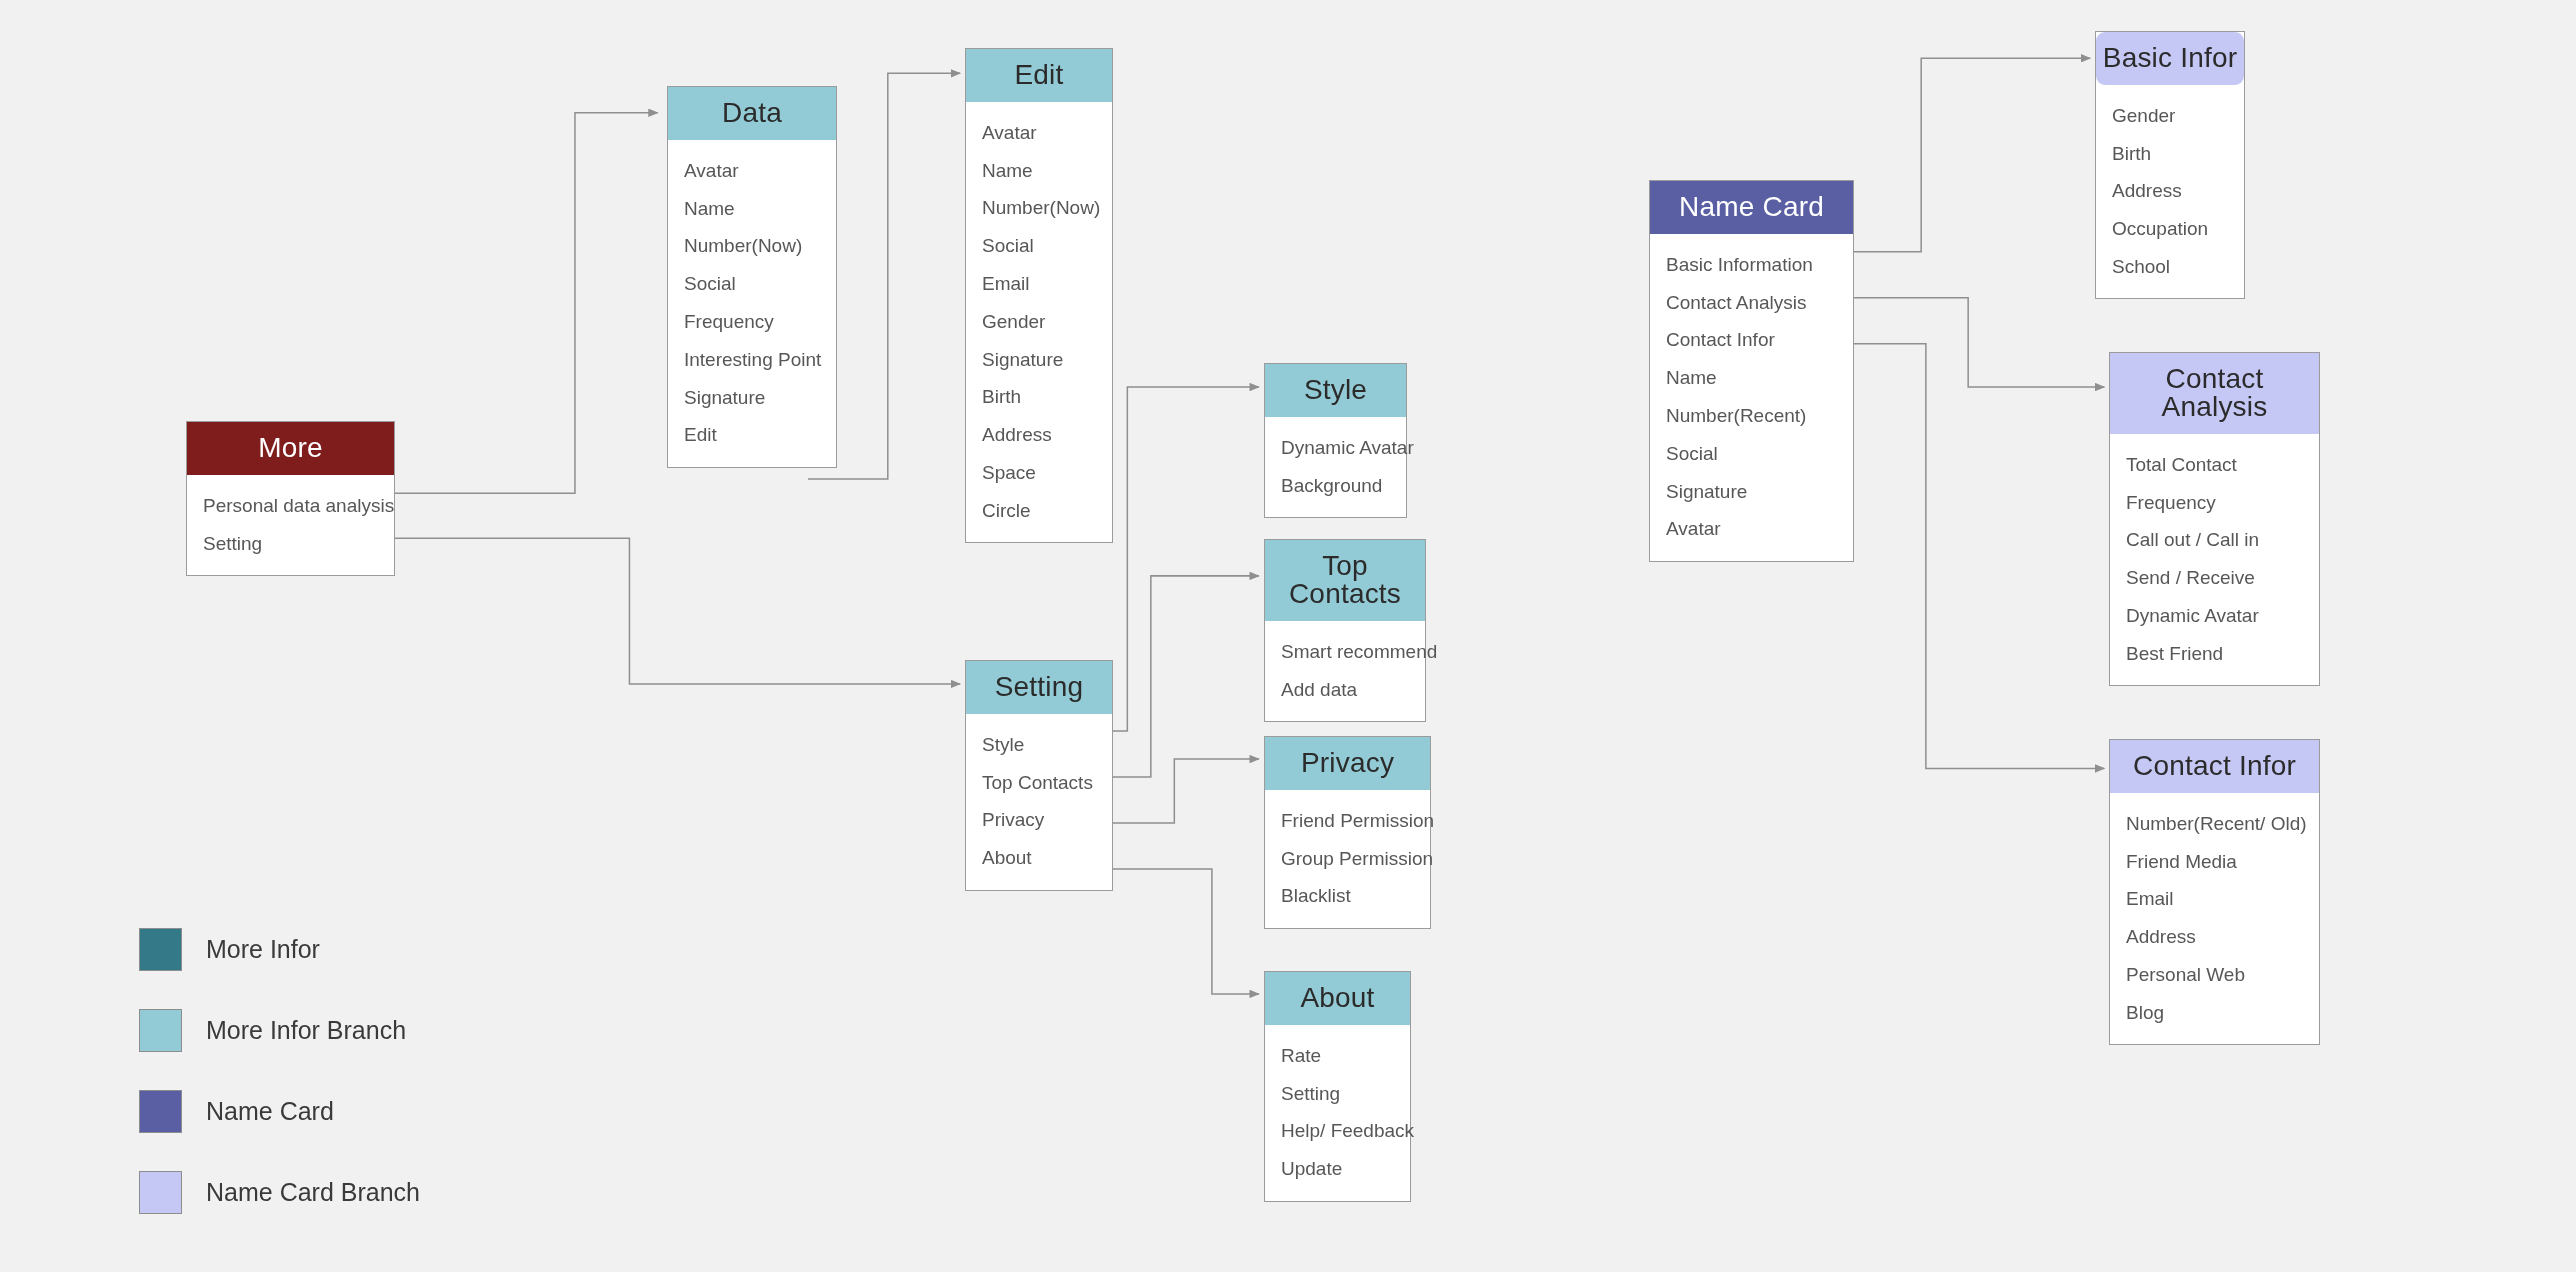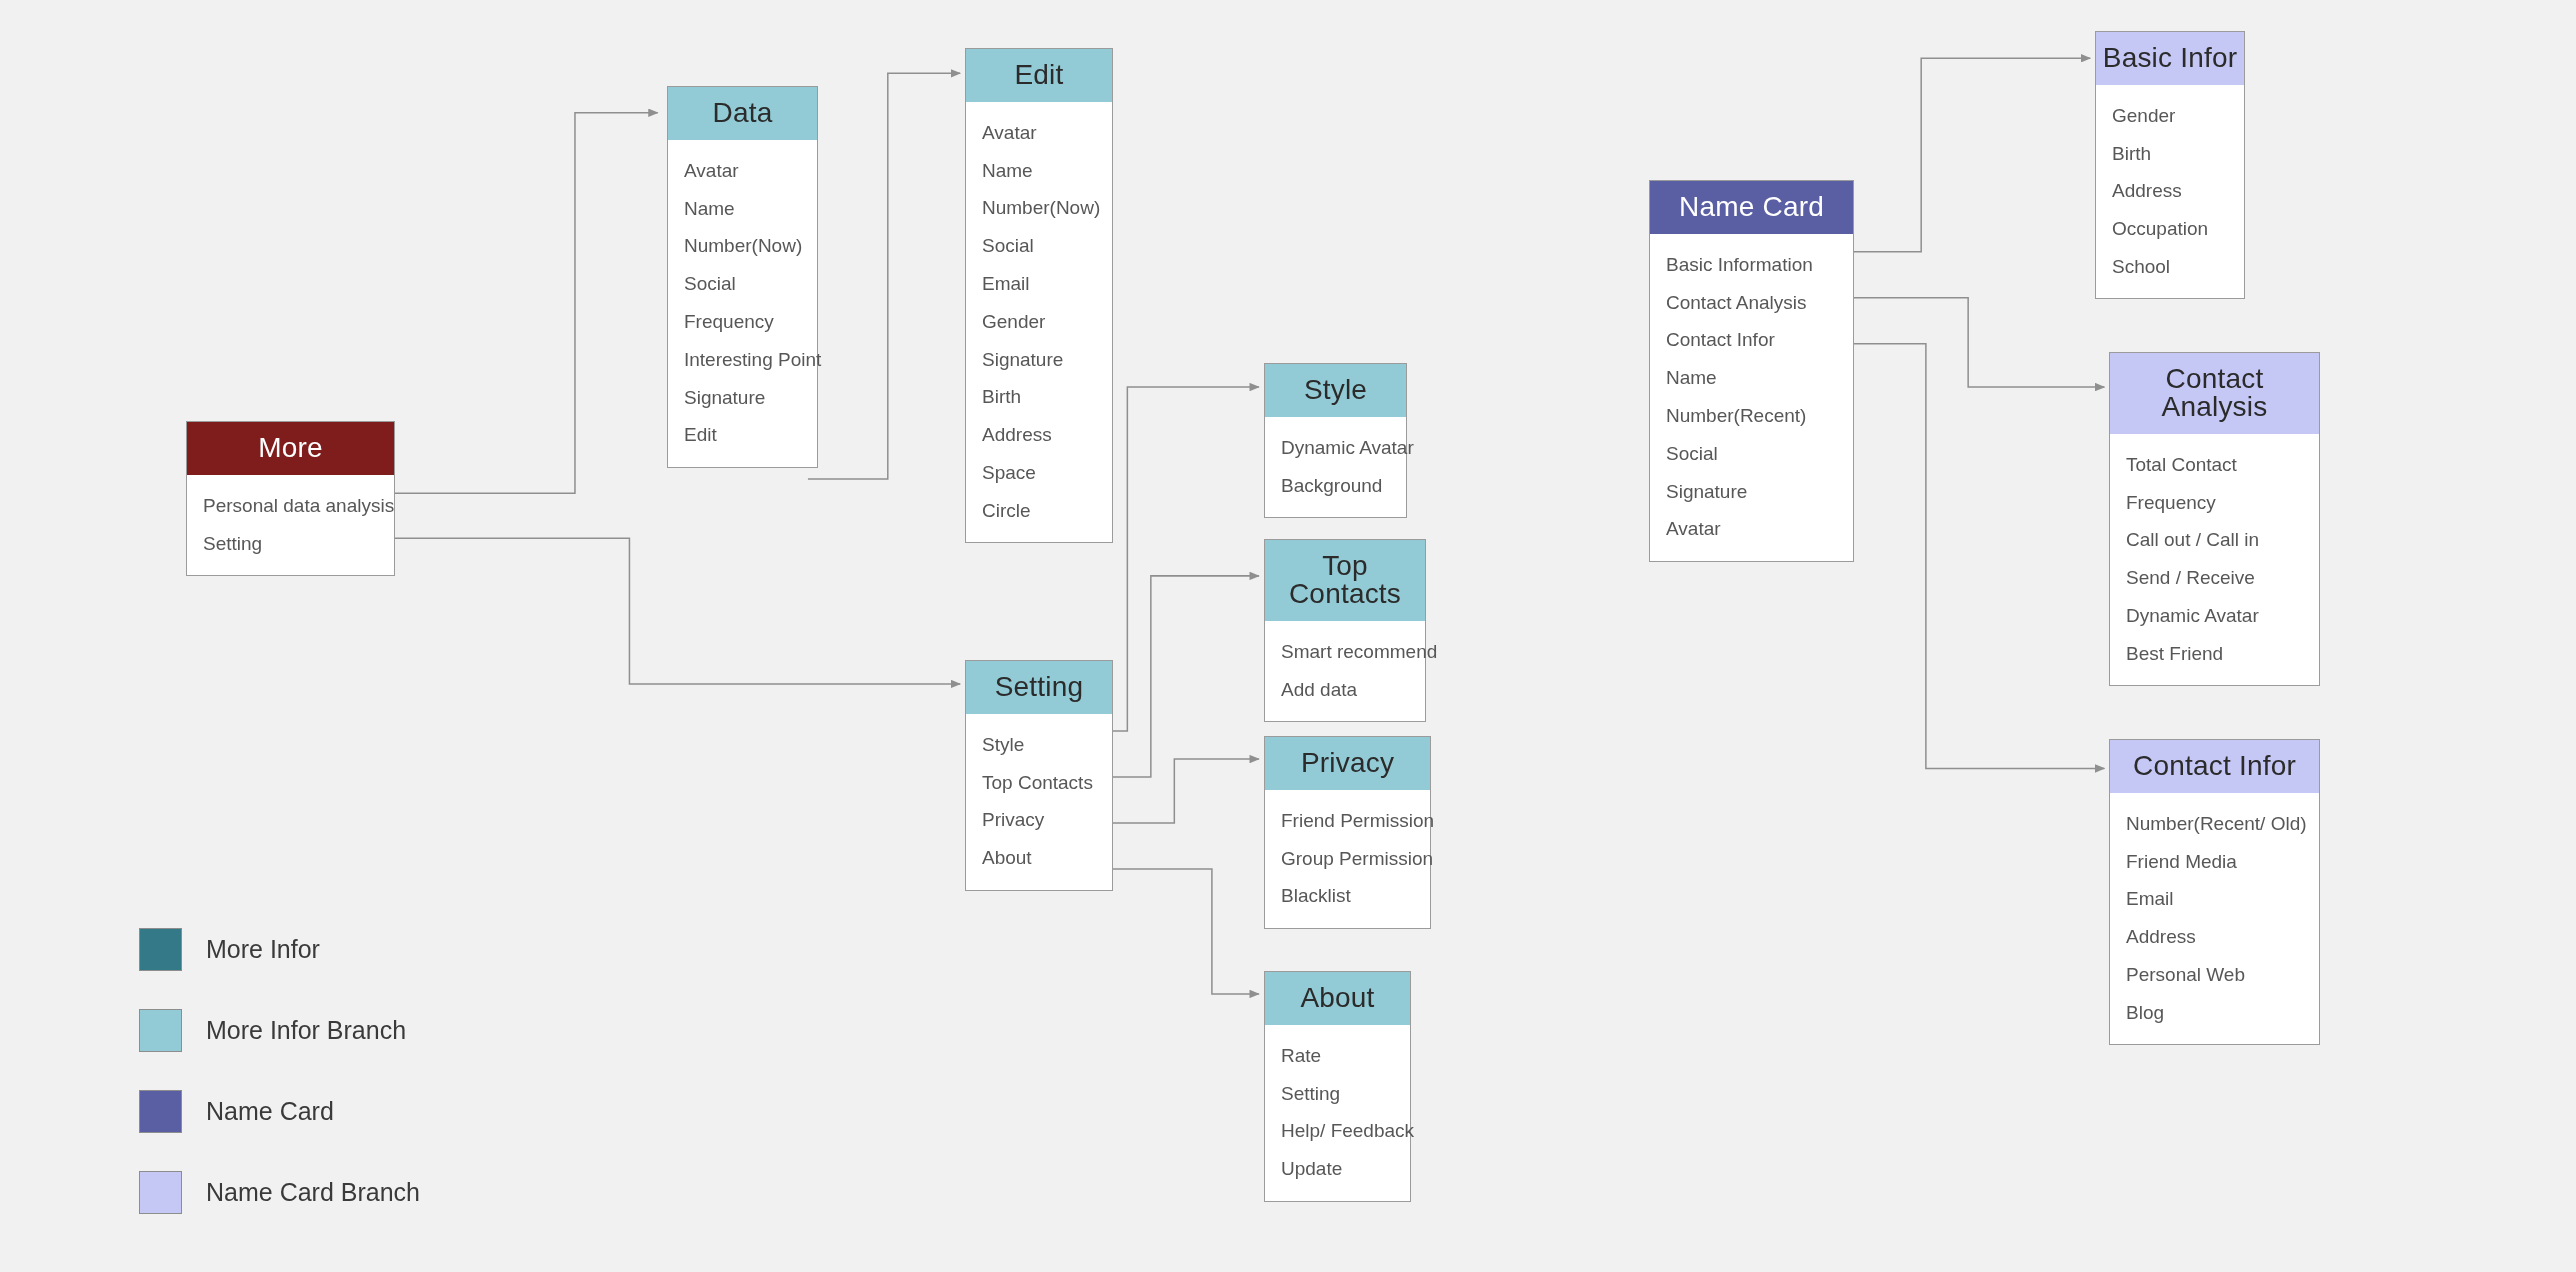--- a/index.html
+++ b/index.html
@@ -114,21 +114,21 @@
   </svg>
 
   <div class="card" style="left:186px; top:421px; width:209px;">
     <div class="card-header dark" style="background:#7f1d1d;">More</div>
     <div class="card-body">
       <div class="card-item">Personal data analysis</div>
       <div class="card-item">Setting</div>
     </div>
   </div>
 
-  <div class="card" style="left:667px; top:86px; width:151px;">
+  <div class="card" style="left:667px; top:86px; width:170px;">
     <div class="card-header" style="background:#92cbd6;">Data</div>
     <div class="card-body">
       <div class="card-item">Avatar</div>
       <div class="card-item">Name</div>
       <div class="card-item">Number(Now)</div>
       <div class="card-item">Social</div>
       <div class="card-item">Frequency</div>
       <div class="card-item">Interesting Point</div>
       <div class="card-item">Signature</div>
       <div class="card-item">Edit</div>
@@ -205,21 +205,21 @@
       <div class="card-item">Contact Infor</div>
       <div class="card-item">Name</div>
       <div class="card-item">Number(Recent)</div>
       <div class="card-item">Social</div>
       <div class="card-item">Signature</div>
       <div class="card-item">Avatar</div>
     </div>
   </div>
 
   <div class="card" style="left:2095px; top:31px; width:150px;">
-    <div class="card-header" style="background:#c5c7f5;">Basic Infor</div>
+    <div class="card-header" style="background:#c5c7f5;border-radius:9px;">Basic Infor</div>
     <div class="card-body">
       <div class="card-item">Gender</div>
       <div class="card-item">Birth</div>
       <div class="card-item">Address</div>
       <div class="card-item">Occupation</div>
       <div class="card-item">School</div>
     </div>
   </div>
 
   <div class="card" style="left:2109px; top:352px; width:211px;">

